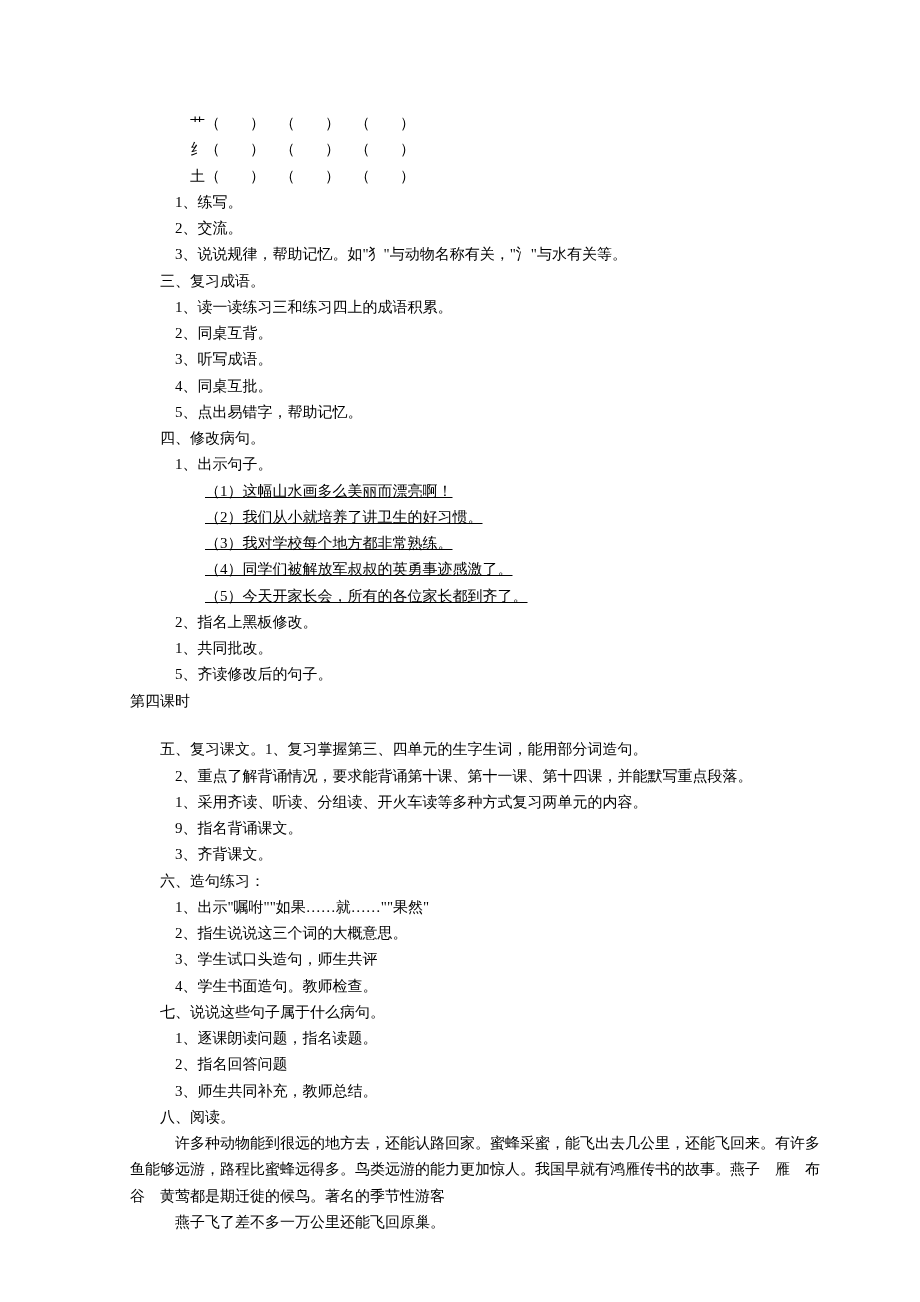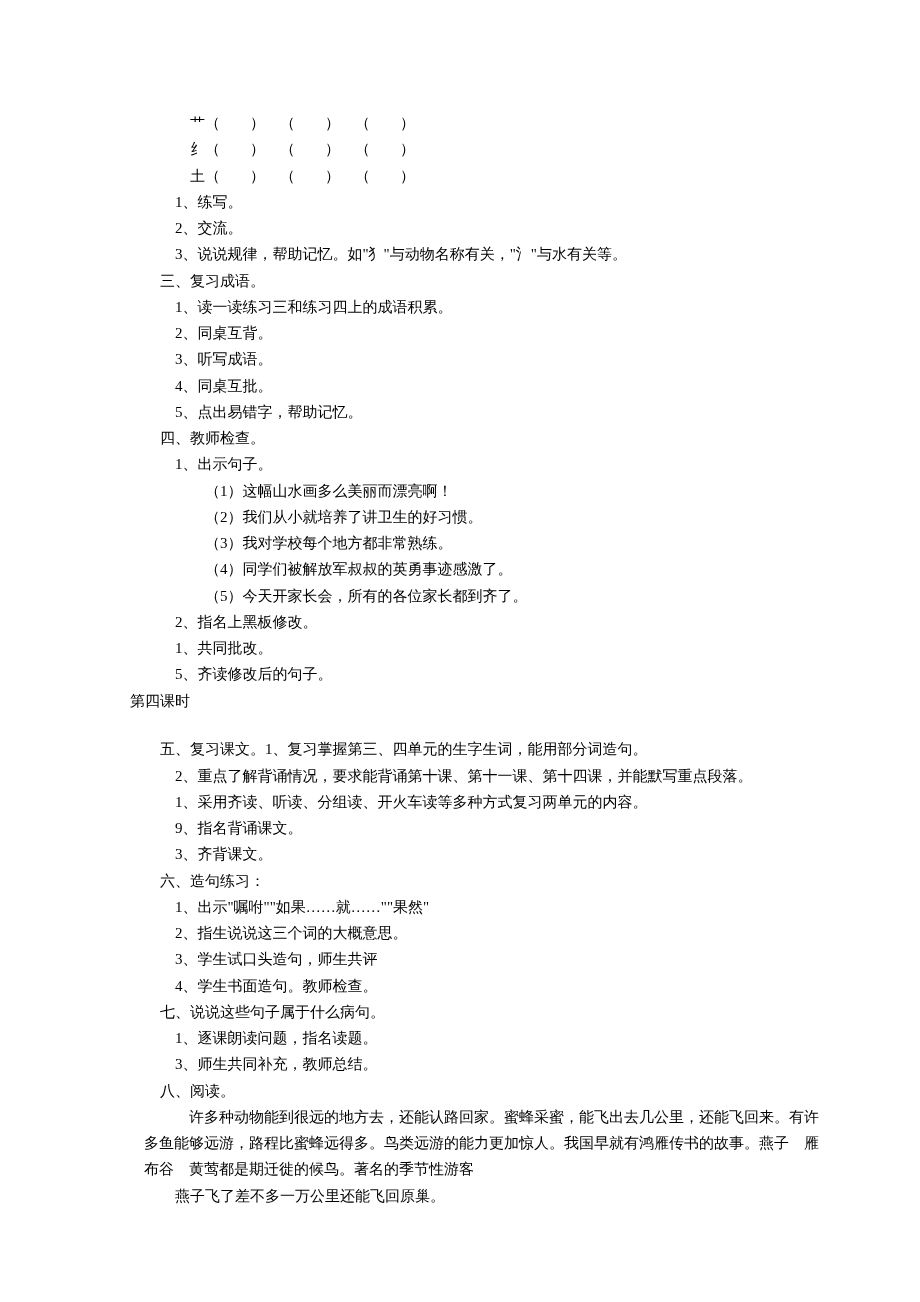--- a/index.html
+++ b/index.html
@@ -16,32 +16,32 @@
     min-height: 1302px;
     box-sizing: border-box;
     padding: 110px 100px 60px 130px;
   }
   .line {
     white-space: pre;
   }
   .indent-1 { margin-left: 2em; }
   .indent-2 { margin-left: 3em; }
   .indent-3 { margin-left: 4em; }
-  .indent-4 { margin-left: 5em; }
+  .indent-4 { margin-left: 5em; text-decoration: underline; }
   .center {
     text-align: left;
     width: 100%;
   }
   .blank {
     height: 1.5em;
   }
   .wrap {
     white-space: normal;
     text-indent: 3em;
-    margin-left: 14px;
+    margin-left: 0;
   }
 </style>
 </head>
 <body>
 
 <div class="page">
 
   <div class="line indent-3">艹（　　）　（　　）　（　　）</div>
   <div class="line indent-3">纟（　　）　（　　）　（　　）</div>
   <div class="line indent-3">土（　　）　（　　）　（　　）</div>
@@ -50,21 +50,21 @@
   <div class="line indent-2">2、交流。</div>
   <div class="line indent-2">3、说说规律，帮助记忆。如"犭"与动物名称有关，"氵"与水有关等。</div>
 
   <div class="line indent-1">三、复习成语。</div>
   <div class="line indent-2">1、读一读练习三和练习四上的成语积累。</div>
   <div class="line indent-2">2、同桌互背。</div>
   <div class="line indent-2">3、听写成语。</div>
   <div class="line indent-2">4、同桌互批。</div>
   <div class="line indent-2">5、点出易错字，帮助记忆。</div>
 
-  <div class="line indent-1">四、教师检查。</div>
+  <div class="line indent-1">四、修改病句。</div>
   <div class="line indent-2">1、出示句子。</div>
   <div class="line indent-4">（1）这幅山水画多么美丽而漂亮啊！</div>
   <div class="line indent-4">（2）我们从小就培养了讲卫生的好习惯。</div>
   <div class="line indent-4">（3）我对学校每个地方都非常熟练。</div>
   <div class="line indent-4">（4）同学们被解放军叔叔的英勇事迹感激了。</div>
   <div class="line indent-4">（5）今天开家长会，所有的各位家长都到齐了。</div>
   <div class="line indent-2">2、指名上黑板修改。</div>
   <div class="line indent-2">1、共同批改。</div>
   <div class="line indent-2">5、齐读修改后的句子。</div>
 
@@ -79,19 +79,20 @@
   <div class="line indent-2">3、齐背课文。</div>
 
   <div class="line indent-1">六、造句练习：</div>
   <div class="line indent-2">1、出示"嘱咐""如果……就……""果然"</div>
   <div class="line indent-2">2、指生说说这三个词的大概意思。</div>
   <div class="line indent-2">3、学生试口头造句，师生共评</div>
   <div class="line indent-2">4、学生书面造句。教师检查。</div>
 
   <div class="line indent-1">七、说说这些句子属于什么病句。</div>
   <div class="line indent-2">1、逐课朗读问题，指名读题。</div>
+  <div class="line indent-2">2、指名回答问题</div>
   <div class="line indent-2">3、师生共同补充，教师总结。</div>
 
   <div class="line indent-1">八、阅读。</div>
   <div class="wrap">许多种动物能到很远的地方去，还能认路回家。蜜蜂采蜜，能飞出去几公里，还能飞回来。有许多鱼能够远游，路程比蜜蜂远得多。鸟类远游的能力更加惊人。我国早就有鸿雁传书的故事。燕子　雁　布谷　黄莺都是期迁徙的候鸟。著名的季节性游客</div>
   <div class="line indent-2">燕子飞了差不多一万公里还能飞回原巢。</div>
 
 </div>
 
 </body></html>

